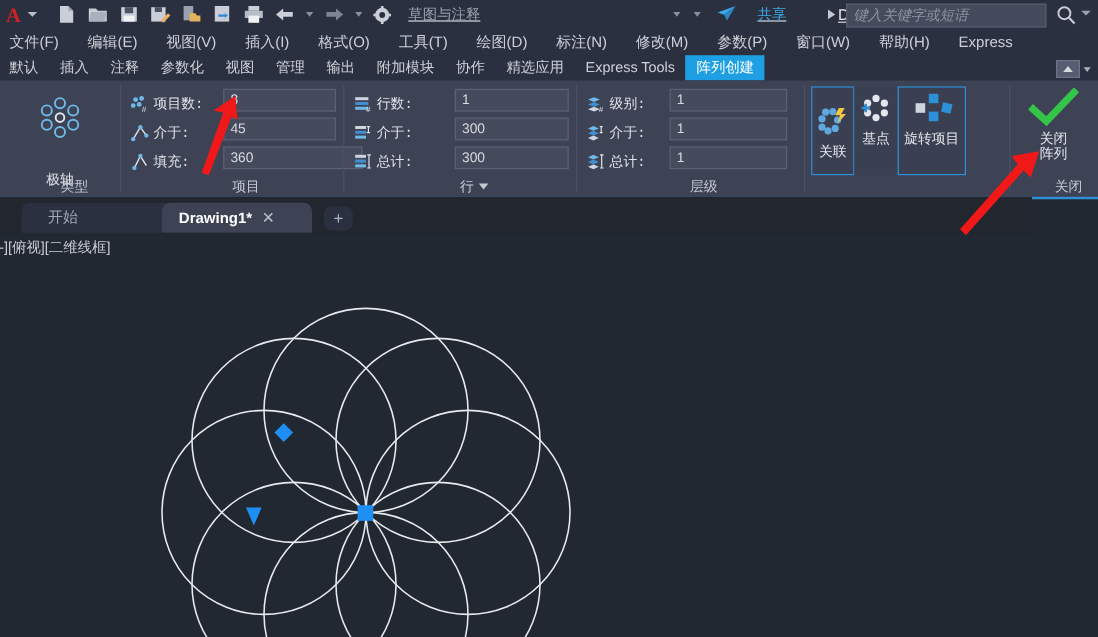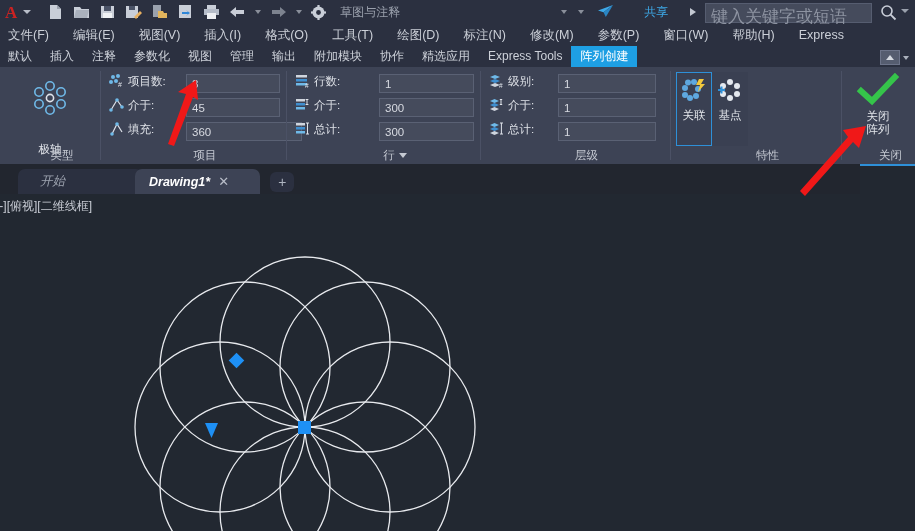--- a/index.html
+++ b/index.html
@@ -18,34 +18,34 @@
     background:#2b3040;display:flex;align-items:center;
   }
   .logo-a{
     color:#cc2222;font-weight:bold;font-size:17px;line-height:17px;
     margin-left:5px;font-family:"Liberation Serif",serif;
   }
   .caret{
     width:0;height:0;border-left:4px solid transparent;border-right:4px solid transparent;
     border-top:4px solid #b9bec9;margin-left:6px;
   }
-  .qat{display:flex;align-items:center;margin-left:16px;gap:9px;}
+  .qat{display:flex;align-items:center;margin-left:16px;gap:9px;text-decoration:underline;}
   .qicon{width:17px;height:16px;position:relative;display:block;}
   .sep-dot{width:0;height:0;border-left:3.5px solid transparent;border-right:3.5px solid transparent;
     border-top:4px solid #8a8f9b;}
   .wsname{color:#9aa0ac;font-size:12px;margin-left:6px;white-space:nowrap;}
   .gear{width:14px;height:14px;position:relative;}
-  .share-txt{color:#3ea9e8;font-size:12px;margin-left:21px;}
+  .share-txt{color:#3ea9e8;font-size:12px;margin-left:8px;}
   .doctitle{color:#e7e9ee;font-size:13px;margin-left:34px;white-space:nowrap;}
   .searchbox{
     position:absolute;left:705px;top:3px;width:165px;height:18px;
     background:#454b5c;border:1px solid #565d70;
   }
   .searchbox span{
-    position:absolute;left:5px;top:1px;font-size:17px;color:#8d93a1;
+    position:absolute;left:5px;top:1px;font-size:12px;color:#8d93a1;font-style:italic;
     white-space:nowrap;
   }
   .searchglass{position:absolute;left:880px;top:4px;width:16px;height:16px;}
   .playcaret{position:absolute;left:690px;top:8px;width:0;height:0;
     border-top:4px solid transparent;border-bottom:4px solid transparent;border-left:6px solid #c3c8d2;}
   .tb-right-caret{position:absolute;right:6px;top:9px;width:0;height:0;
     border-left:4px solid transparent;border-right:4px solid transparent;border-top:4px solid #9aa0ac;}
 
   
   .menubar{
@@ -85,21 +85,21 @@
     position:absolute;bottom:1px;left:12px;width:100%;text-align:center;
     font-size:11.5px;color:#c5c9d2;
   }
   .vsep{position:absolute;top:4px;width:1px;height:89px;background:#4b5165;}
 
   
   .bigbtn{position:absolute;display:flex;flex-direction:column;align-items:center;}
   .bigbtn .lbl{font-size:11.5px;color:#dfe2e8;margin-top:20px;}
 
   
-  .frow{position:absolute;display:flex;align-items:flex-start;height:20px;}
+  .frow{position:absolute;display:flex;align-items:flex-end;height:20px;font-family:Liberation Mono, monospace;}
   .frow .ficon{width:15px;height:14px;position:relative;margin-right:4px;}
   .frow .flabel{font-size:11.5px;color:#dfe2e8;white-space:nowrap;}
   .finput{
     position:absolute;height:19px;background:#454b5c;border:1px solid #5a6174;
     font-size:11.5px;color:#d7dae1;line-height:19px;padding-left:5px;box-sizing:border-box;
     overflow:hidden;white-space:nowrap;
   }
 
   
   .pbtn{
@@ -110,21 +110,21 @@
   .pbtn .plbl{font-size:11.5px;color:#e3e6eb;margin-top:1px;white-space:nowrap;}
 
   .closebtn{position:absolute;display:flex;flex-direction:column;align-items:center;}
   .closebtn .clbl{font-size:11.5px;color:#e3e6eb;line-height:13px;text-align:center;}
 
   .rowcaret{width:0;height:0;border-left:4px solid transparent;border-right:4px solid transparent;
     border-top:5px solid #c5c9d2;display:inline-block;margin-left:4px;vertical-align:middle;}
 
   
   .doctabs{
-    position:absolute;left:0;top:164px;width:860px;height:30px;background:#22262f;font-style:italic;
+    position:absolute;left:0;top:164px;width:860px;height:30px;background:#22262f;
   }
   .dtab{
     position:absolute;top:5px;height:25px;display:flex;align-items:center;
     font-size:12.5px;box-sizing:border-box;
   }
   .dtab.inactive{background:#2b3040;color:#9fa5b1;border-radius:7px 7px 0 0;}
   .dtab.active{background:#3d4355;color:#ffffff;font-weight:bold;border-radius:7px 7px 0 0;}
   .dtab .xclose{color:#b9bec9;font-size:13px;margin-left:8px;font-weight:normal;}
   .plustab{
     position:absolute;top:8px;width:24px;height:20px;background:#2b3040;border-radius:6px;
@@ -442,21 +442,21 @@
         </span>
         <span class="flabel">总计:</span>
       </div>
       <div class="finput" style="left:77px;top:55px;width:98px;">1</div>
 
       <div class="ptitle">层级</div>
     </div>
     <div class="vsep" style="left:670px;"></div>
 
     <div class="panel" style="left:671px;width:169px;">
-      <div class="pbtn" style="left:5px;top:5px;width:34px;height:72px;">
+      <div class="pbtn" style="left:5px;top:5px;width:34px;height:72px;justify-content:center;">
         <span style="margin-top:5px">
           <svg width="30" height="26" viewBox="0 0 30 26">
             <g fill="#5ea8e0">
                 <circle cx="6" cy="10" r="3"></circle>
                 <circle cx="9" cy="4.5" r="3"></circle>
                 <circle cx="15" cy="4" r="3"></circle>
                 <circle cx="6" cy="17" r="3"></circle>
                 <circle cx="11" cy="20" r="3"></circle>
                 <circle cx="17" cy="18" r="3"></circle>
                 <circle cx="19" cy="11" r="3"></circle>
@@ -475,21 +475,31 @@
                 <circle cx="22" cy="16" r="3"></circle>
                 <circle cx="15" cy="20" r="3"></circle>
                 <circle cx="8" cy="16" r="3"></circle>
                 <circle cx="8" cy="8" r="3"></circle>
               </g>
             <path d="M3 12h7M6.5 8.5v7" stroke="#2e90d8" stroke-width="2"></path>
           </svg>
         </span>
         <span class="plbl">基点</span>
       </div>
-      <div class="ptitle">特性</div>
+      <div class="pbtn" style="left:77px;top:5px;width:55px;height:72px;">
+        <span style="margin-top:5px">
+          <svg width="42" height="26" viewBox="0 0 42 26">
+            <rect x="18" y="0" width="8" height="8" fill="#2e90d8"></rect>
+            <rect x="29" y="8" width="8" height="8" fill="#2e90d8" transform="rotate(12 33 12)"></rect>
+            <rect x="18" y="15" width="8" height="8" fill="#2e90d8"></rect>
+            <rect x="7" y="8" width="8" height="8" fill="#cfd5de"></rect>
+          </svg>
+        </span>
+        <span class="plbl">旋转项目</span>
+      </div>
     </div>
     <div class="vsep" style="left:841px;"></div>
 
     <div class="panel" style="left:842px;width:73px;">
       <div class="closebtn" style="left:14px;top:6px;">
         <span>
           <svg width="44" height="34" viewBox="0 0 44 34">
               <path d="M5 18 L16 28 L39 4" stroke="#35c44a" stroke-width="6" fill="none" stroke-linecap="square"></path>
             </svg>
         </span>

